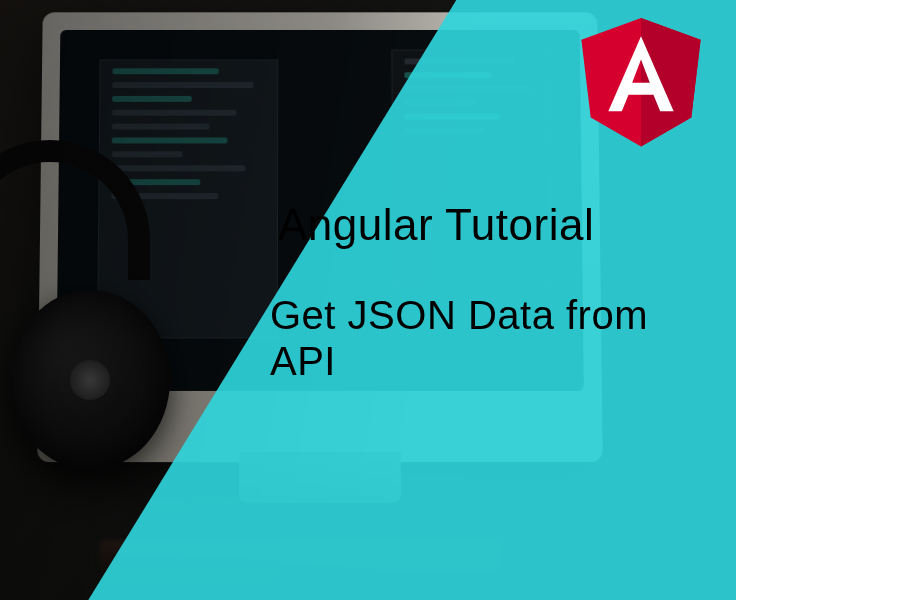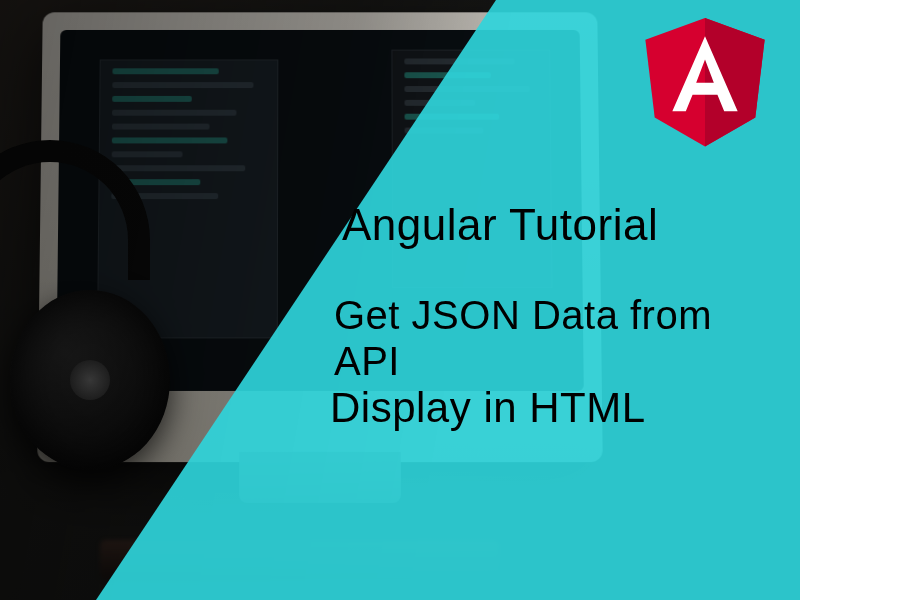--- a/index.html
+++ b/index.html
@@ -8,21 +8,21 @@
       box-sizing: border-box;
     }
     body {
       width: 900px;
       height: 600px;
       overflow: hidden;
       position: relative;
       font-family: "Century Gothic", "Futura", "Trebuchet MS", Arial, sans-serif;
     }
     .canvas {
-      width: 800px;
+      width: 736px;
       height: 600px;
       position: relative;
       background: #ec4899;
     }
     
     .photo-bg {
       position: absolute;
       inset: 0;
       background: linear-gradient(135deg, #2a2520 0%, #1a1a18 30%, #0f0f0f 100%);
       overflow: hidden;
@@ -227,16 +227,15 @@
     <svg viewBox="0 0 250 270" width="130" height="140">
       <polygon points="125,0 10,42 28,192 125,248 222,192 240,42" fill="#D6002F"></polygon>
       <polygon points="125,0 125,248 222,192 240,42" fill="#B3002A"></polygon>
       <path d="M125 35 L62 180 L88 180 L101 148 L149 148 L162 180 L188 180 Z M125 80 L142 125 L108 125 Z" fill="#FFFFFF"></path>
     </svg>
   </div>
 
   <div class="text-block">
     <div class="heading-main">Angular Tutorial</div>
     <div class="heading-sub1">Get JSON Data from API</div>
-    <div class="heading-sub2">Display in HTML</div>
   </div>
 
 </div>
 
 </body></html>

